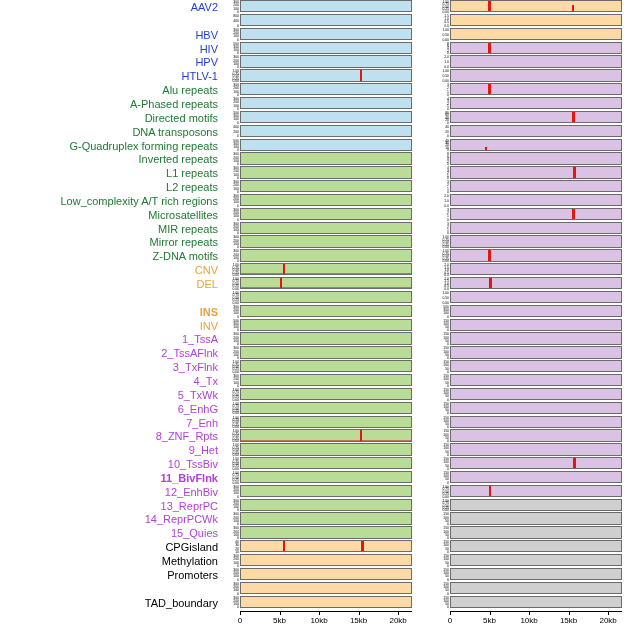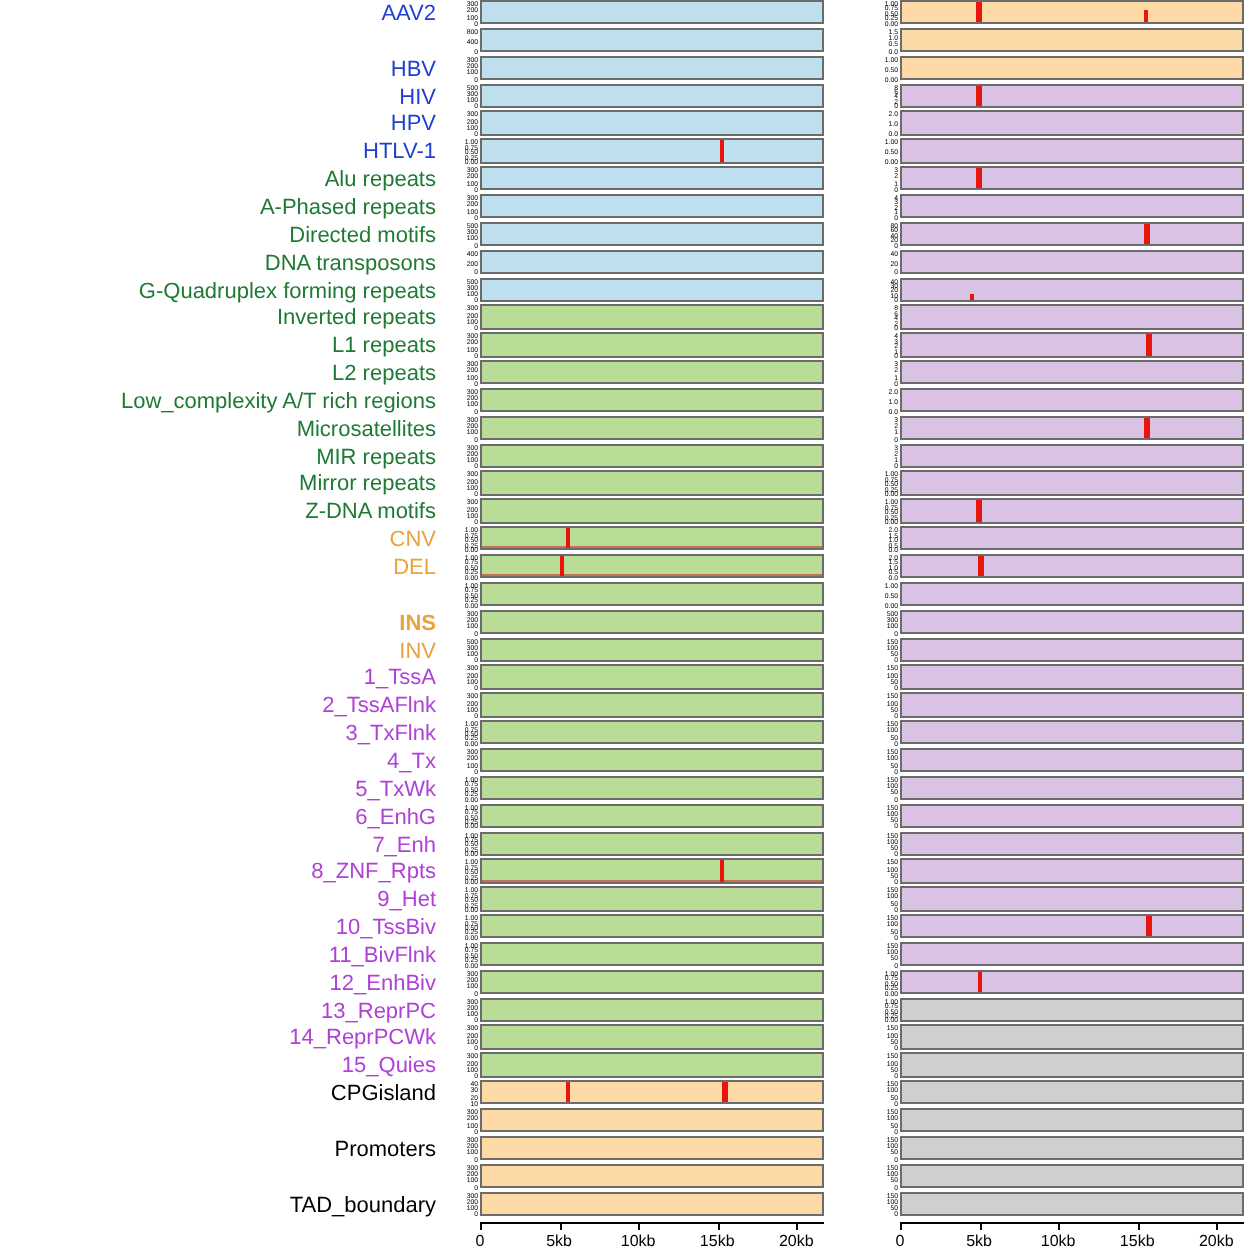--- a/index.html
+++ b/index.html
@@ -640,21 +640,21 @@
     <div class="axis-mini" style="position: absolute; left: 432px; top: 457.05px; height: 13.85px;">
       <span style="top: 1px;">150</span>
       <span style="top: 4.28333px;">100</span>
       <span style="top: 7.56667px;">50</span>
       <span style="top: 10.85px;">0</span>
     </div>
     <div class="panel" style="position: absolute; left: 240px; top: 457.05px; width: 172px; height: 12.35px; background: rgb(185, 221, 150);"></div>
     <div class="panel" style="position: absolute; left: 450px; top: 457.05px; width: 172px; height: 12.35px; background: rgb(217, 194, 228);">
       <div class="spike" style="left: 121.767px; width: 3px; height: 10.7825px; bottom: 0px; top: auto;"></div>
     </div>
-    <div class="label" style="position: absolute; left: 0px; top: 471.9px; height: 13.85px; line-height: 13.85px; color: rgb(176, 65, 216);">11_BivFlnk</div>
+    <div class="label" style="position: absolute; left: 0px; top: 471.9px; height: 13.85px; line-height: 13.85px; color: rgb(176, 65, 216); font-weight: bold;">11_BivFlnk</div>
     <div class="axis-mini" style="position: absolute; left: 222px; top: 470.9px; height: 13.85px;">
       <span style="top: 1px;">1.00</span>
       <span style="top: 3.4625px;">0.75</span>
       <span style="top: 5.925px;">0.50</span>
       <span style="top: 8.3875px;">0.25</span>
       <span style="top: 10.85px;">0.00</span>
     </div>
     <div class="axis-mini" style="position: absolute; left: 432px; top: 470.9px; height: 13.85px;">
       <span style="top: 1px;">150</span>
       <span style="top: 4.28333px;">100</span>
@@ -738,20 +738,21 @@
       <span style="top: 1px;">150</span>
       <span style="top: 4.28333px;">100</span>
       <span style="top: 7.56667px;">50</span>
       <span style="top: 10.85px;">0</span>
     </div>
     <div class="panel" style="position: absolute; left: 240px; top: 540.15px; width: 172px; height: 12.35px; background: rgb(252, 217, 165);">
       <div class="spike" style="left: 41.907px; width: 2.5px; height: 10.7825px; bottom: 0px; top: auto;"></div>
       <div class="spike" style="left: 120.186px; width: 2.5px; height: 10.7825px; bottom: 0px; top: auto;"></div>
     </div>
     <div class="panel" style="position: absolute; left: 450px; top: 540.15px; width: 172px; height: 12.35px; background: rgb(207, 207, 207);"></div>
+    <div class="label" style="position: absolute; left: 0px; top: 555px; height: 13.85px; line-height: 13.85px; color: rgb(0, 0, 0);">Methylation</div>
     <div class="axis-mini" style="position: absolute; left: 222px; top: 554px; height: 13.85px;">
       <span style="top: 1px;">300</span>
       <span style="top: 4.28333px;">200</span>
       <span style="top: 7.56667px;">100</span>
       <span style="top: 10.85px;">0</span>
     </div>
     <div class="axis-mini" style="position: absolute; left: 432px; top: 554px; height: 13.85px;">
       <span style="top: 1px;">150</span>
       <span style="top: 4.28333px;">100</span>
       <span style="top: 7.56667px;">50</span>

